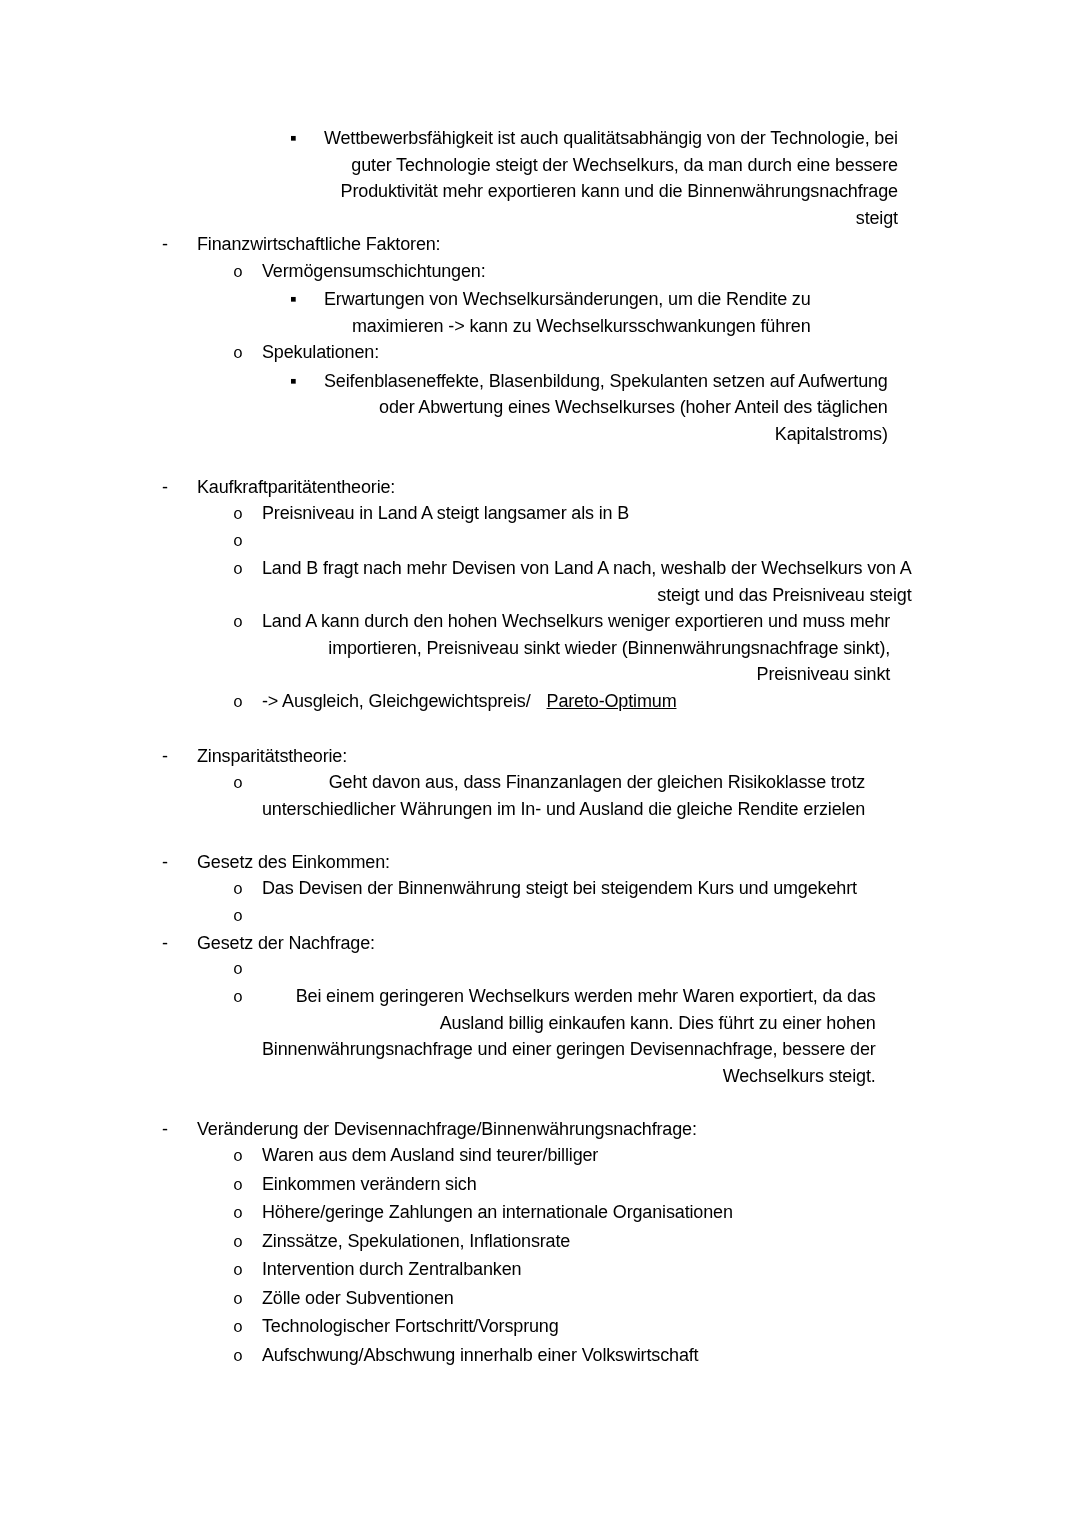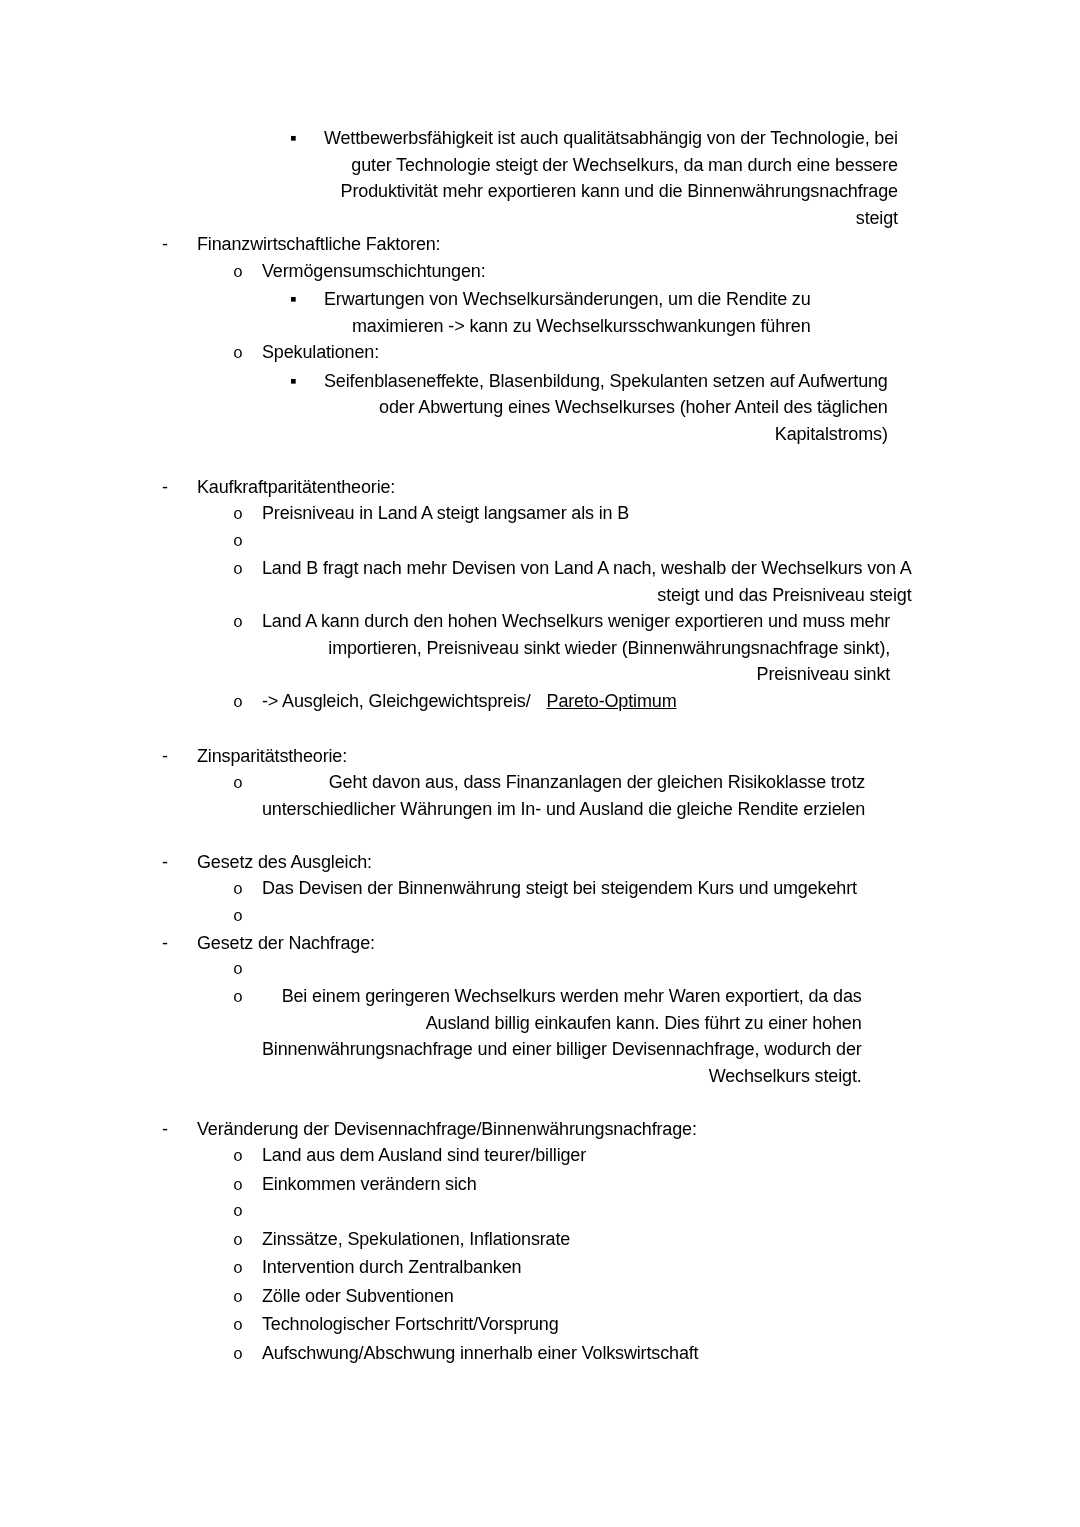--- a/index.html
+++ b/index.html
@@ -134,58 +134,59 @@
         <span class="text">Zinsparitätstheorie:</span>
       </div>
       <div class="li level-2">
         <span class="marker m2">o</span>
         <span class="text">Geht davon aus, dass Finanzanlagen der gleichen Risikoklasse trotz
 unterschiedlicher Währungen im In- und Ausland die gleiche Rendite erzielen</span>
       </div>
       <div class="spacer"></div>
       <div class="li level-1">
         <span class="marker m1">-</span>
-        <span class="text">Gesetz des Ausgleich:</span>
+        <span class="text">Gesetz des Einkommen:</span>
       </div>
       <div class="li level-2">
         <span class="marker m2">o</span>
         <span class="text">Das Devisen der Binnenwährung steigt bei steigendem Kurs und umgekehrt</span>
       </div>
       <div class="li level-2">
         <span class="marker m2">o</span>
       </div>
       <div class="li level-1">
         <span class="marker m1">-</span>
         <span class="text">Gesetz der Nachfrage:</span>
       </div>
       <div class="li level-2">
         <span class="marker m2">o</span>
       </div>
       <div class="li level-2">
         <span class="marker m2">o</span>
         <span class="text">Bei einem geringeren Wechselkurs werden mehr Waren exportiert, da das
 Ausland billig einkaufen kann. Dies führt zu einer hohen
-Binnenwährungsnachfrage und einer billiger Devisennachfrage, wodurch der
+Binnenwährungsnachfrage und einer geringen Devisennachfrage, bessere der
 Wechselkurs steigt.</span>
       </div>
       <div class="spacer"></div>
       <div class="li level-1">
         <span class="marker m1">-</span>
         <span class="text">Veränderung der Devisennachfrage/Binnenwährungsnachfrage:</span>
       </div>
       <div class="li level-2">
         <span class="marker m2">o</span>
-        <span class="text">Land aus dem Ausland sind teurer/billiger</span>
+        <span class="text">Waren aus dem Ausland sind teurer/billiger</span>
       </div>
       <div class="li level-2">
         <span class="marker m2">o</span>
         <span class="text">Einkommen verändern sich</span>
       </div>
       <div class="li level-2">
         <span class="marker m2">o</span>
+        <span class="text">Höhere/geringe Zahlungen an internationale Organisationen</span>
       </div>
       <div class="li level-2">
         <span class="marker m2">o</span>
         <span class="text">Zinssätze, Spekulationen, Inflationsrate</span>
       </div>
       <div class="li level-2">
         <span class="marker m2">o</span>
         <span class="text">Intervention durch Zentralbanken</span>
       </div>
       <div class="li level-2">

